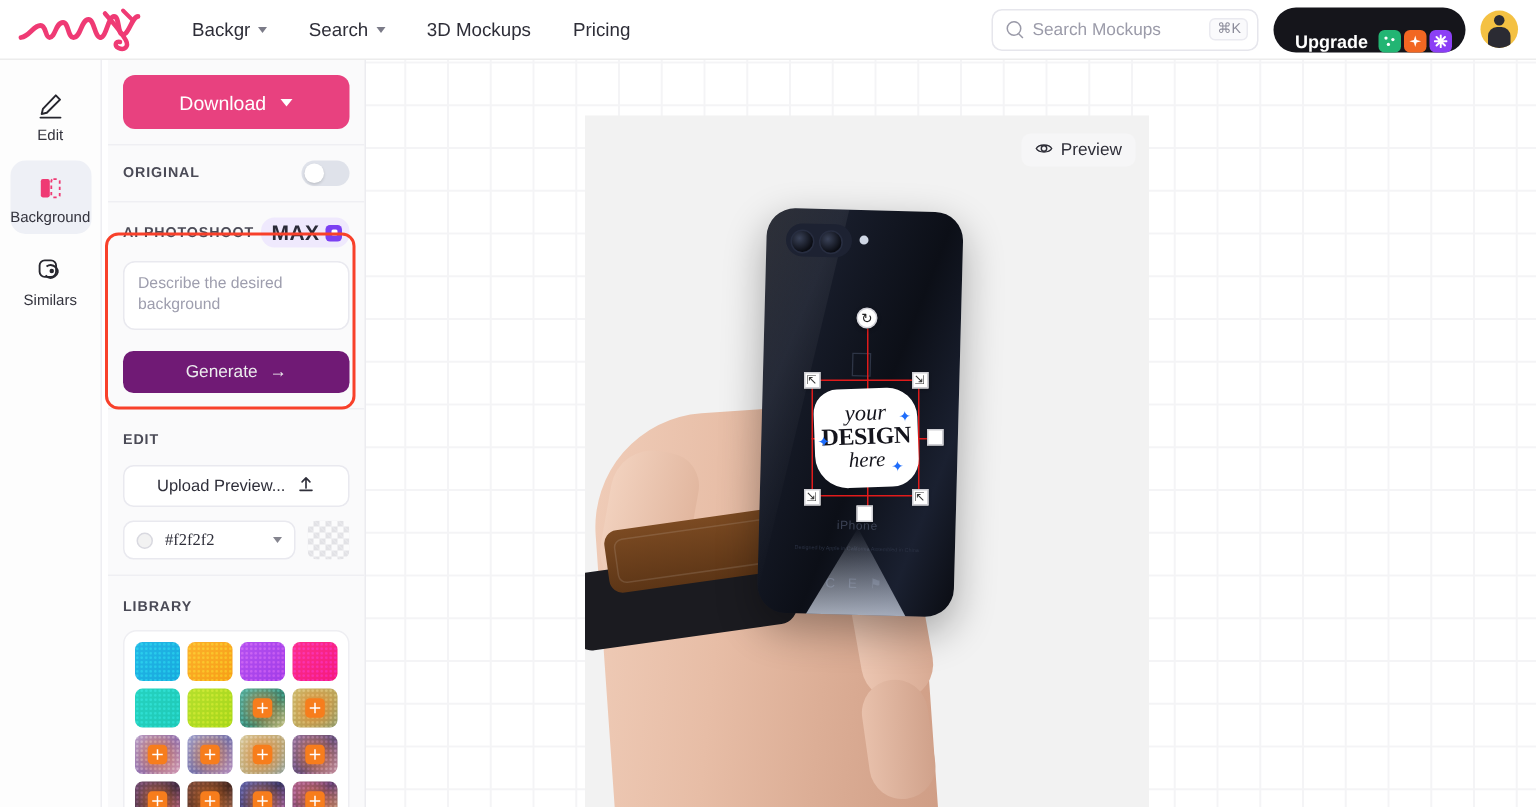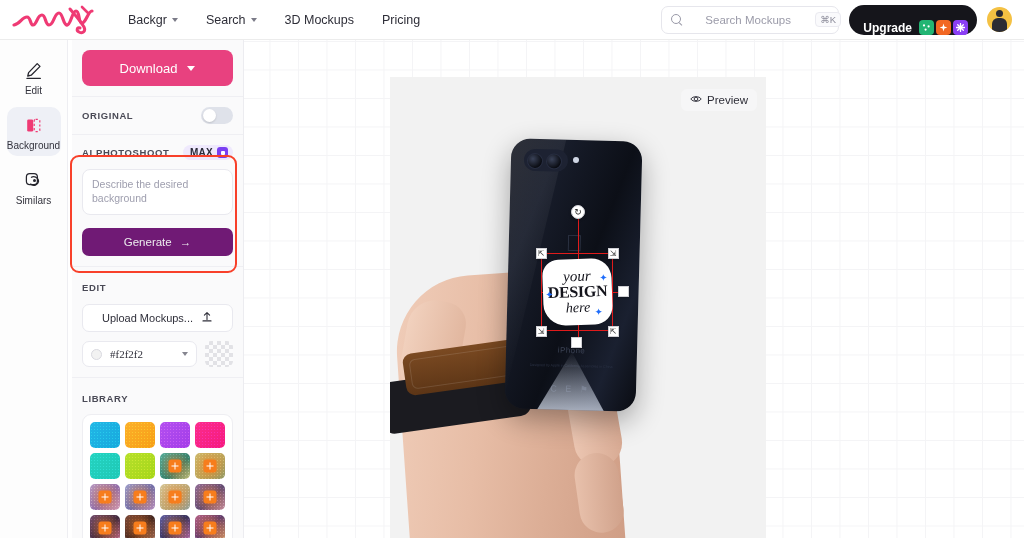--- a/index.html
+++ b/index.html
@@ -41,21 +41,21 @@
   .search-icon { width: 12px; height: 12px; flex: 0 0 12px; position: relative; }
   .search-icon::before {
     content: ""; position: absolute; left: 0; top: 0; width: 8px; height: 8px;
     border: 1.3px solid #9a9aa8; border-radius: 50%;
   }
   .search-icon::after {
     content: ""; position: absolute; left: 7.5px; top: 8px; width: 4px; height: 1.3px;
     background: #9a9aa8; transform: rotate(45deg); transform-origin: left center;
   }
   .search-input {
-    border: 0; outline: 0; font-size: 11.5px; color: #3b3b47; margin-left: 22px;
+    border: 0; outline: 0; font-size: 11.5px; color: #3b3b47; margin-left: 5px;
     width: 110px; font-family: "Liberation Sans", sans-serif; background: transparent;
   }
   .search-input::placeholder { color: #9b9ba9; }
   .kbd {
     margin-left: auto; font-size: 9.5px; color: #8c8c9a; border: 1px solid #eaeaf0;
     border-radius: 4px; padding: 2px 4px; background: #fafafc; line-height: 1;
   }
 
   .upgrade-btn {
     height: 30px; background: #15151b; border-radius: 16px; display: flex; align-items: flex-end;
@@ -116,21 +116,21 @@
 
   .ai-wrap { position: relative; }
   .ai-highlight {
     position: absolute; left: 2px; top: 115px; width: 167px; height: 118px;
     border: 2px solid #f8402a; border-radius: 9px; pointer-events: none; z-index: 9;
   }
   .ai-badge {
     display: inline-flex; align-items: center; gap: 4px; background: #efe9fd; border-radius: 9px;
     padding: 2px 5px 2px 7px;
   }
-  .ai-badge-text { font-size: 10px; font-weight: bold; color: #2b2b38; letter-spacing: .3px; }
+  .ai-badge-text { font-size: 14px; font-weight: bold; color: #2b2b38; letter-spacing: .3px; }
   .ai-badge-ico { width: 11px; height: 11px; border-radius: 3px; background: #7b3ff2; display:flex; align-items:center; justify-content:center; }
   .ai-badge-ico i { width: 4px; height: 4px; background:#fff; border-radius:1px; display:block; }
 
   .ai-textarea {
     width: 100%; height: 46px; border: 1px solid #e9e9ef; border-radius: 8px; background:#fff;
     margin-top: 9px; padding: 7px 9px; font-size: 10.5px; color: #4a4a58; line-height: 1.35;
     resize: none; outline: none; font-family: "Liberation Sans", sans-serif;
   }
   .ai-textarea::placeholder { color: #9e9eae; }
   .generate-btn {
@@ -435,21 +435,21 @@
       <textarea class="ai-textarea" placeholder="Describe the desired background" style=""></textarea>
       <button class="generate-btn">
         <span>Generate</span>
         <span>→</span>
       </button>
     </div>
 
     <div class="panel-block">
       <span class="sec-label">EDIT</span>
       <button class="edit-btn">
-        <span>Upload Mockups...</span>
+        <span>Upload Preview...</span>
         <span>
           <svg width="12" height="12" viewBox="0 0 12 12">
             <path d="M6 8.4 V1.8 M3.4 4.2 L6 1.6 L8.6 4.2" fill="none" stroke="#2f2f3a" stroke-width="1.1" stroke-linecap="round" stroke-linejoin="round"></path>
             <path d="M2 9.9 H10" stroke="#2f2f3a" stroke-width="1.1" stroke-linecap="round"></path>
           </svg>
         </span>
       </button>
       <div class="color-row">
         <div class="color-field">
           <span class="color-dot"></span>

